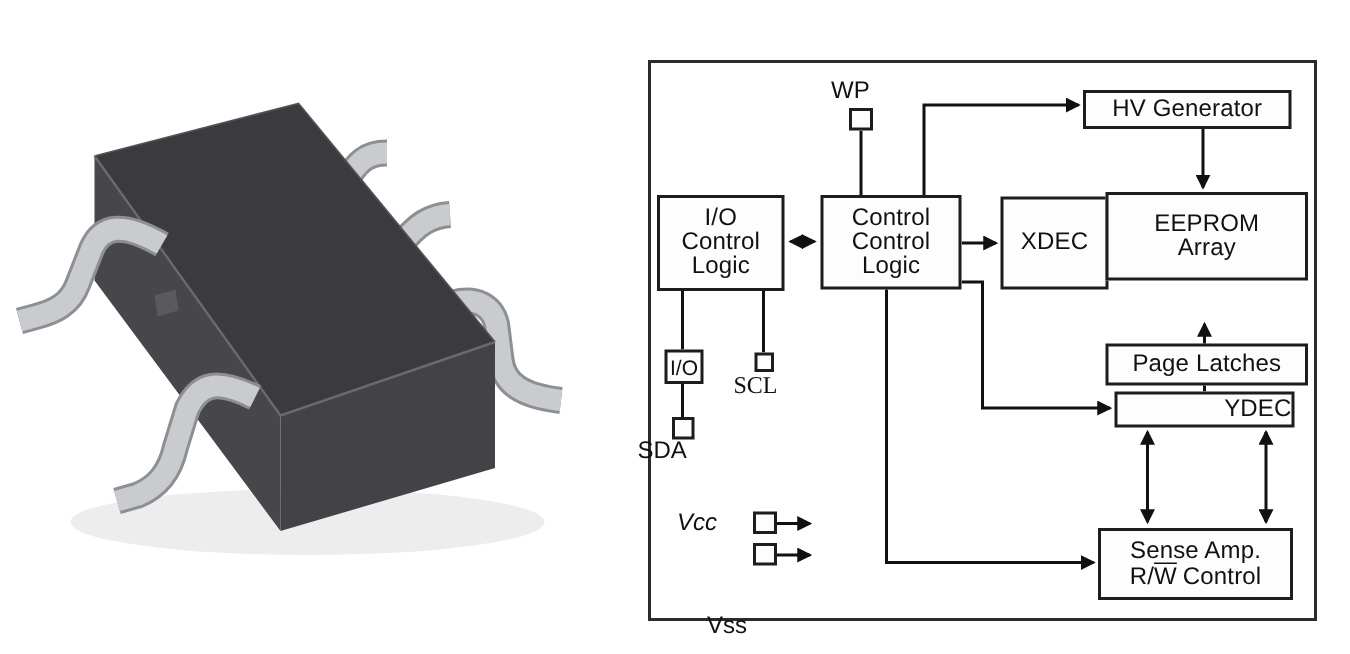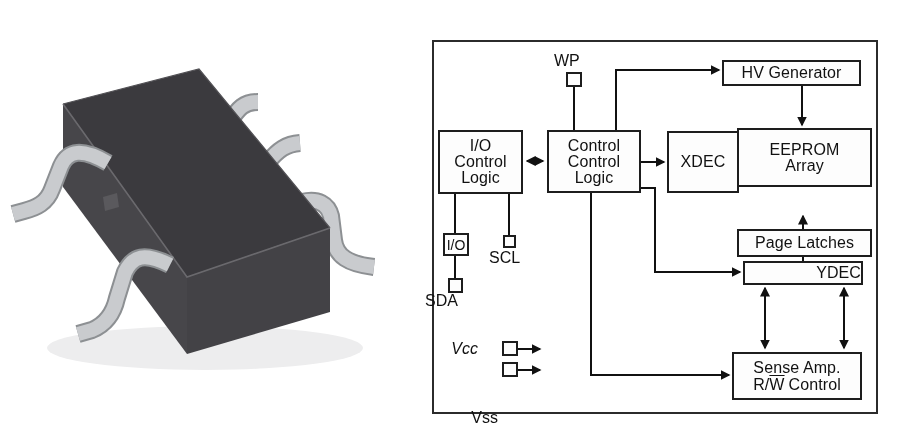--- a/index.html
+++ b/index.html
@@ -137,17 +137,17 @@
   <div class="pin-square" style="left:566px;top:72px;width:16px;height:15px;"></div>
   <div class="pin-square io-named" style="left:443px;top:233px;width:26px;height:23px;">
     <span>I/O</span>
   </div>
   <div class="pin-square" style="left:448px;top:278px;width:15px;height:15px;"></div>
   <div class="pin-square" style="left:503px;top:235px;width:13px;height:13px;"></div>
   <div class="pin-square" style="left:502px;top:341px;width:16px;height:15px;"></div>
   <div class="pin-square" style="left:502px;top:362px;width:16px;height:15px;"></div>
 
   <div class="lbl t-center" style="left:554px;top:53px;width:40px;">WP</div>
-  <div class="lbl t-center" style="left:489px;top:250px;width:40px;">SCL</div>
+  <div class="lbl t-center" style="left:489px;top:250px;width:40px;font-family:Liberation Serif, serif;">SCL</div>
   <div class="lbl t-center" style="left:425px;top:293px;width:40px;">SDA</div>
   <div class="lbl t-right" style="left:428px;top:341px;width:50px;font-style:italic;">Vcc</div>
   <div class="lbl t-right" style="left:448px;top:362px;width:50px;margin-top:48px;">Vss</div>
 </div>
 
 </body></html>

